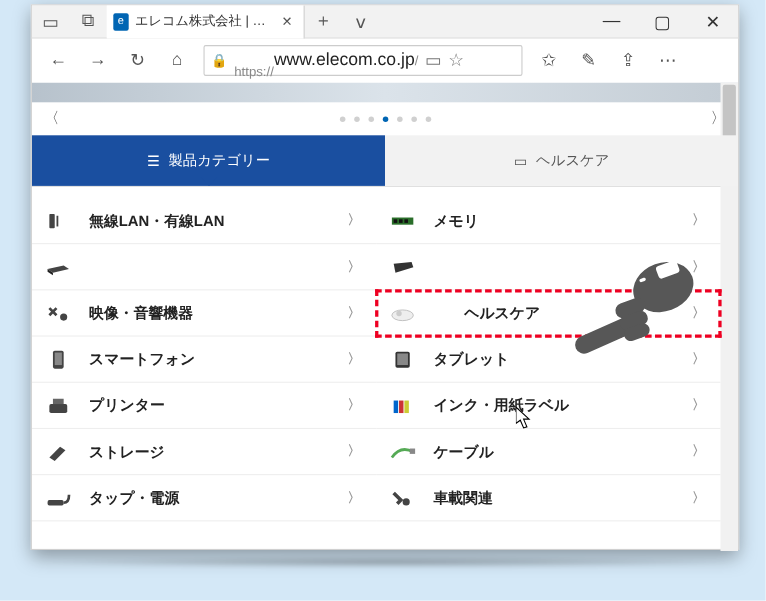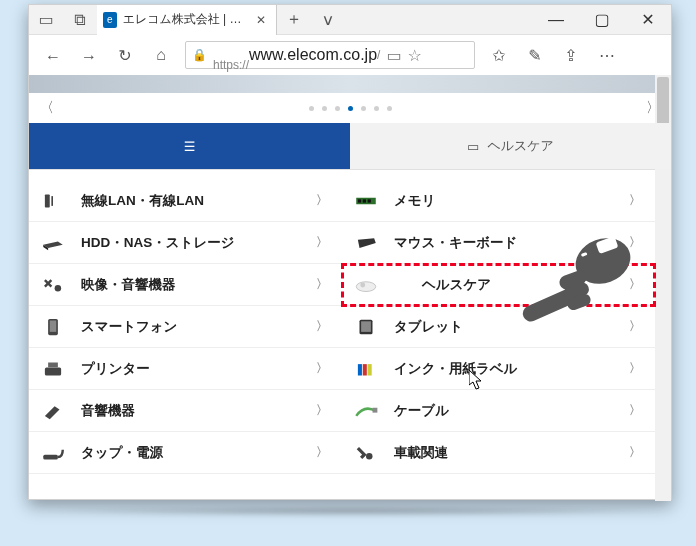--- a/index.html
+++ b/index.html
@@ -110,20 +110,21 @@
         <div class="dot"></div>
         <div class="dot"></div>
         <div class="dot"></div>
       </div>
       <div class="car-arrow">〉</div>
     </div>
 
     <div class="tabs2">
       <div class="tab2 active">
         <span>☰</span>
+        <span>製品カテゴリー</span>
       </div>
       <div class="tab2">
         <span>▭</span>
         <span>ヘルスケア</span>
       </div>
     </div>
 
     <div class="cats">
       <div class="col" id="colL">
           <div class="item">
@@ -136,21 +137,20 @@
             <span>無線LAN・有線LAN</span>
             <span class="chev">〉</span>
           </div>
           <div class="item">
             <span class="ic">
               <svg class="icon" viewBox="0 0 32 24">
                 <path d="M4 14 L22 10 L28 14 L10 18 Z" fill="#444"></path>
                 <path d="M4 14 L10 18 L10 21 L4 17 Z" fill="#222"></path>
               </svg>
             </span>
-            <span>HDD・NAS・ストレージ</span>
             <span class="chev">〉</span>
           </div>
           <div class="item">
             <span class="ic">
               <svg class="icon" viewBox="0 0 32 24">
                 <path d="M6 6 L14 14 M14 6 L6 14" stroke="#444" stroke-width="3"></path>
                 <circle cx="22" cy="16" r="4" fill="#444"></circle>
               </svg>
             </span>
             <span>映像・音響機器</span>
@@ -175,21 +175,21 @@
             </span>
             <span>プリンター</span>
             <span class="chev">〉</span>
           </div>
           <div class="item">
             <span class="ic">
               <svg class="icon" viewBox="0 0 32 24">
                 <path d="M6 18 L18 6 L24 10 L12 22 Z" fill="#444"></path>
               </svg>
             </span>
-            <span>音響機器</span>
+            <span>ストレージ</span>
             <span class="chev">〉</span>
           </div>
           <div class="item">
             <span class="ic">
               <svg class="icon" viewBox="0 0 32 24">
                 <rect x="4" y="14" width="18" height="6" rx="2" fill="#444"></rect>
                 <path d="M22 17 Q28 17 28 8" stroke="#444" stroke-width="3" fill="none"></path>
               </svg>
             </span>
             <span>タップ・電源</span>
@@ -208,21 +208,20 @@
             </span>
             <span>メモリ</span>
             <span class="chev">〉</span>
           </div>
           <div class="item">
             <span class="ic">
               <svg class="icon" viewBox="0 0 32 24">
                 <path d="M6 8 L26 6 L28 12 L8 18 Z" fill="#333"></path>
               </svg>
             </span>
-            <span>マウス・キーボード</span>
             <span class="chev">〉</span>
           </div>
           <div class="item highlight">
             <span class="ic">
               <svg class="icon" viewBox="0 0 32 24">
                 <ellipse cx="16" cy="14" rx="12" ry="6" fill="#eee" stroke="#bbb"></ellipse>
                 <circle cx="12" cy="12" r="3" fill="#ccc"></circle>
               </svg>
             </span>
             <span>ヘルスケア</span>

